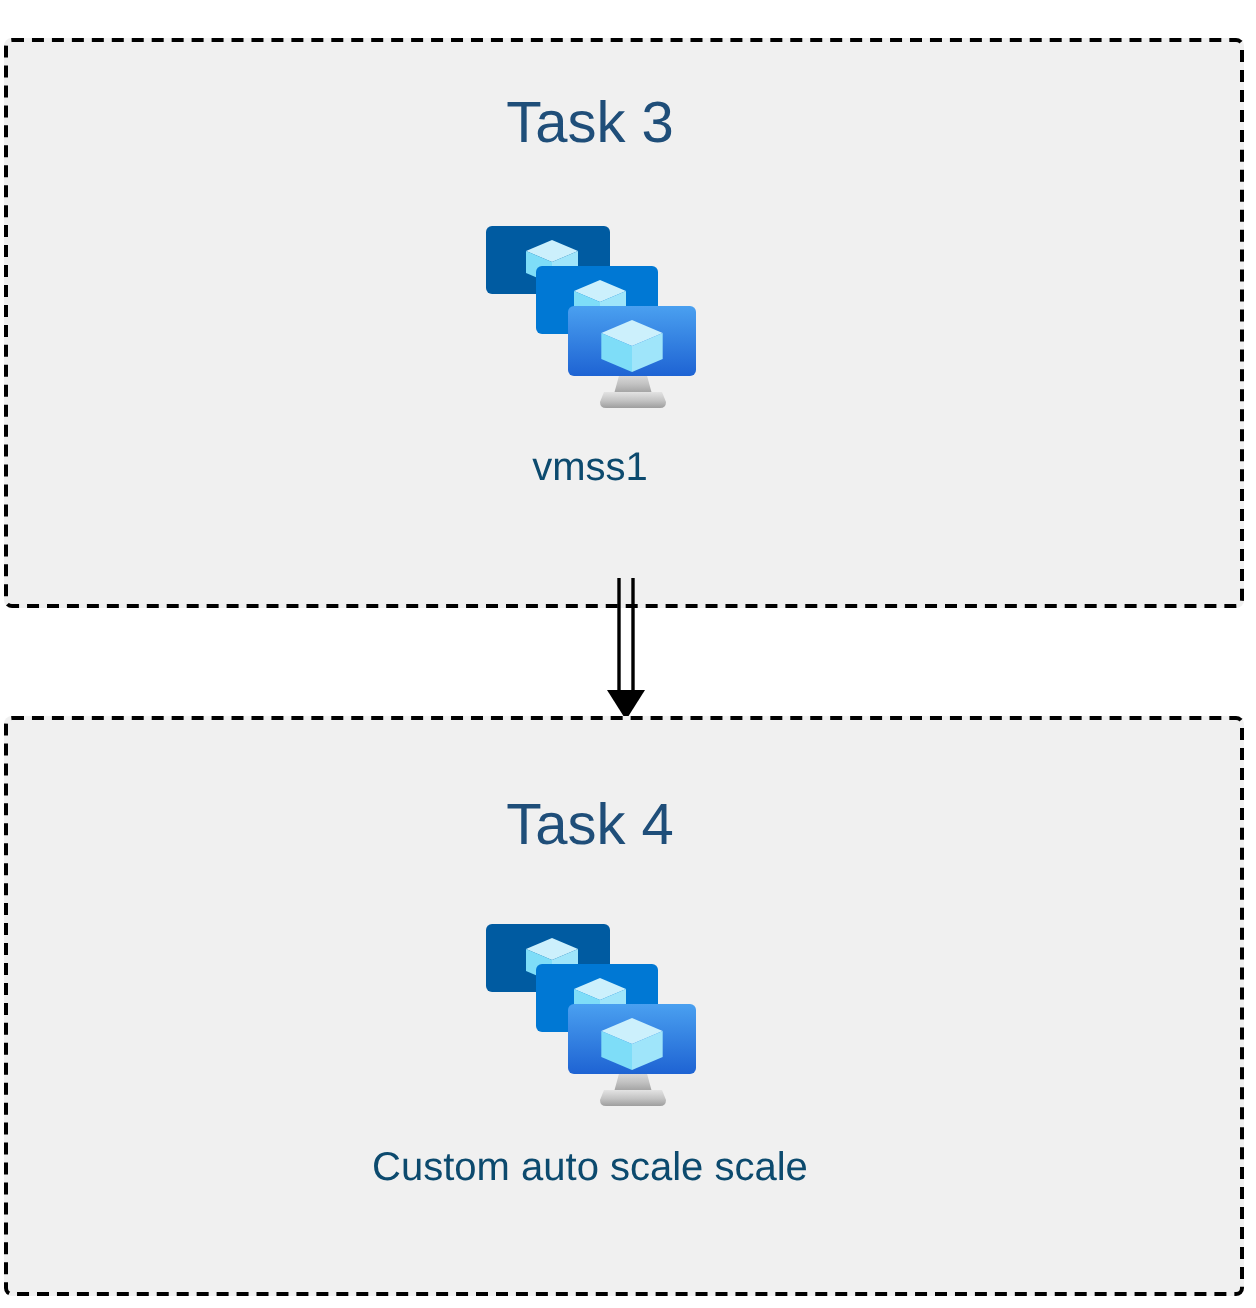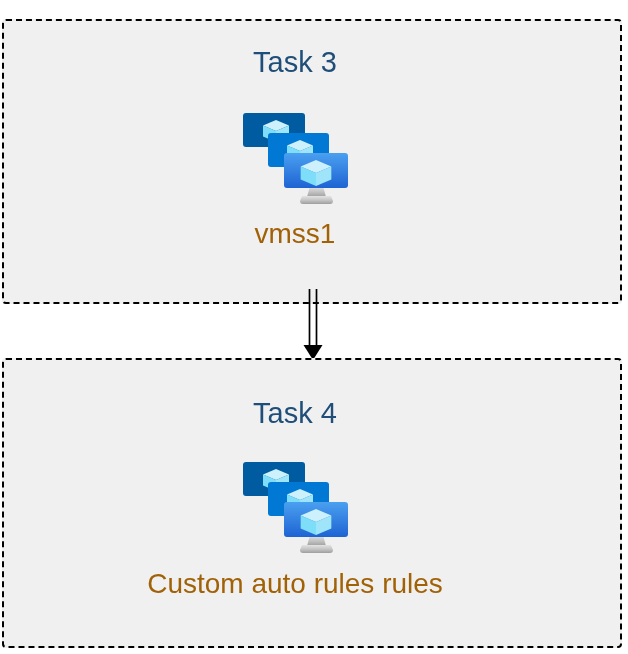--- a/index.html
+++ b/index.html
@@ -33,23 +33,23 @@
     text-align: center;
   }
   #task3-box .task-title { margin-top: 24px; }
   #task4-box .task-title { margin-top: 36px; }
 
   .vmss-icon { display: block; }
   #task3-box .vmss-icon { margin-top: 30px; }
   #task4-box .vmss-icon { margin-top: 28px; }
 
   .task-label {
-    font-size: 28px;
+    font-size: 20px;
     line-height: 36px;
-    color: #a16207;
+    color: #0c4a6e;
     text-align: center;
     white-space: nowrap;
   }
   #task3-box .task-label { margin-top: 7px; }
   #task4-box .task-label { margin-top: 8px; }
 
   .connector {
     position: absolute;
     top: 289px;
     left: 302px;
@@ -109,15 +109,15 @@
     <rect x="1" y="4" width="62" height="34" rx="3" fill="#005BA1"></rect>
     <use href="#cube" transform="translate(34,22)"></use>
     <rect x="26" y="24" width="61" height="34" rx="3" fill="#0078D4"></rect>
     <use href="#cube" transform="translate(58,42)"></use>
     <path d="M68,77 L81,77 L84,88 L65,88 Z" fill="url(#gStand)"></path>
     <path d="M60,87 L89,87 L91,92 Q91,95 88,95 L61,95 Q58,95 58,92 Z" fill="url(#gStand)"></path>
     <rect x="42" y="44" width="64" height="35" rx="3" fill="url(#gFront)"></rect>
     <use href="#cube" transform="translate(74,64) scale(1.18)"></use>
   </svg>
   <div class="task-label">
-    <div>Custom auto rules rules</div>
+    <div>Custom auto scale scale</div>
   </div>
 </div>
 
 </body></html>

